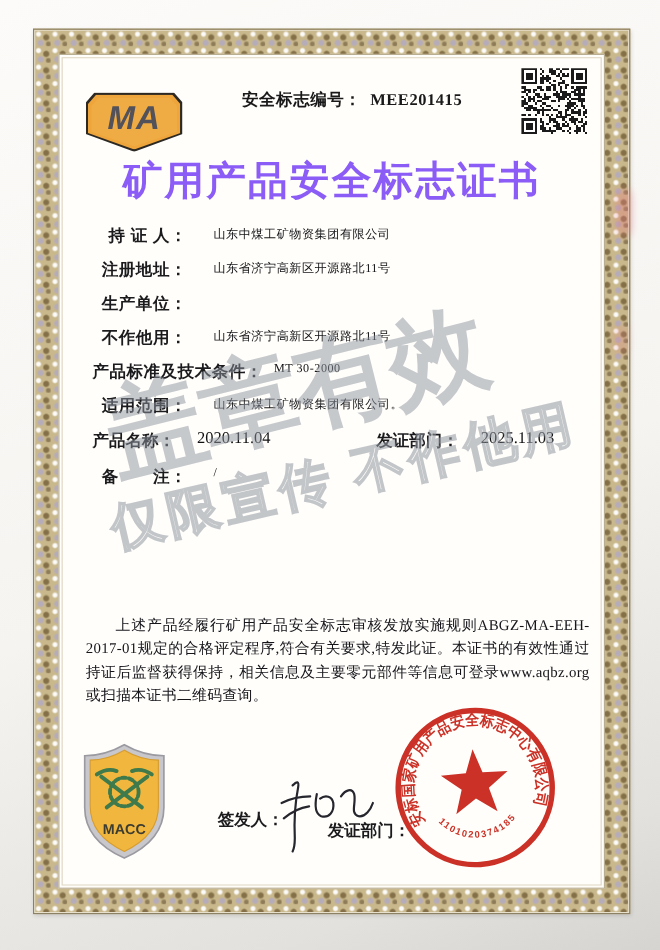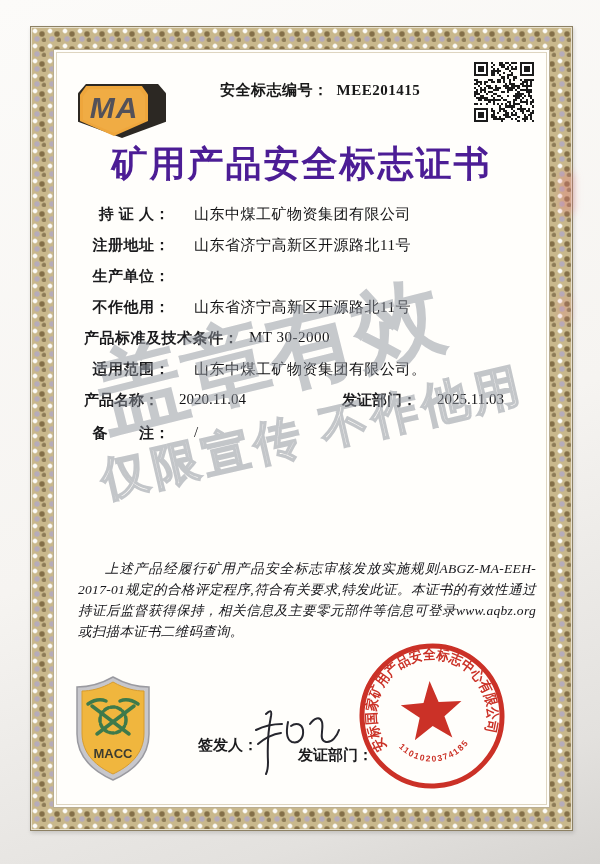--- a/index.html
+++ b/index.html
@@ -23,21 +23,21 @@
     box-shadow:0 0 0 1px #e7e0cd inset, 1px 2px 4px rgba(0,0,0,.15);
   }
   .inner{
     position:relative;width:100%;height:100%;box-sizing:border-box;
     background:#fffefb;
     border:1px solid #b9ad92;
     box-shadow:inset 0 0 0 2px #fffefb, inset 0 0 0 3px #ded5c0;
   }
   
   .ma-badge{
-    position:absolute;left:26px;top:36px;width:68px;height:50px;
+    position:absolute;left:26px;top:36px;width:84px;height:50px;
     background:#eea63c;
     clip-path:polygon(9% 0,91% 0,100% 17%,100% 70%,50% 100%,0 70%,0 17%);
     display:flex;align-items:center;justify-content:center;
   }
   .ma-badge::before{
     content:"";position:absolute;inset:3px;
     background:#f0ac44;
     clip-path:polygon(9% 0,91% 0,100% 17%,100% 70%,50% 100%,0 70%,0 17%);
   }
   .ma-badge-outline{
@@ -52,45 +52,45 @@
   }
   .cert-no{
     position:absolute;left:166px;top:31px;font-size:15px;font-weight:bold;color:#191919;
     font-family:"Liberation Serif",serif;letter-spacing:.5px;white-space:nowrap;
   }
   .cert-no .num{font-family:"Liberation Serif",serif;margin-left:8px;letter-spacing:.5px;}
   .qr{position:absolute;left:420px;top:12px;width:60px;height:60px;}
   
   .title{
     position:absolute;left:0;right:0;top:90px;text-align:center;
-    font-family:"Liberation Serif",serif;font-weight:900;font-size:36px;color:#4c1d95;
+    font-family:"Liberation Serif",serif;font-weight:900;font-size:36px;color:#8b5cf6;
     letter-spacing:2px;
   }
   
   .rows{position:absolute;left:30px;top:155px;right:14px;}
   .row{height:31px;display:flex;align-items:flex-start;white-space:nowrap;text-align:right;}
   .lbl{
     font-size:15px;font-weight:bold;color:#1b1b1d;width:86px;flex:0 0 auto;
     letter-spacing:.5px;
   }
   .row.wide .lbl{width:auto;}
   .val{
-    font-family:"Liberation Serif",serif;font-size:15px;color:#121214;
+    font-family:"Liberation Serif",serif;font-size:11px;color:#121214;
     margin-left:24px;letter-spacing:.5px;
   }
   .row.wide .val{margin-left:10px;}
   .daterow{height:33px;display:flex;align-items:flex-start;white-space:nowrap;}
   .daterow .lbl2{font-size:15px;font-weight:bold;color:#1b1b1d;}
   .daterow .dval{font-family:"Liberation Serif",serif;font-size:15px;color:#121214;margin-left:20px;}
   .daterow .spacer{width:96px;}
   
   .para{
     position:absolute;left:24px;right:13px;top:508px;
     font-family:"Liberation Serif",serif;font-size:13.5px;line-height:21px;color:#15151a;
-    text-indent:2em;text-align:justify;letter-spacing:.3px;font-style:italic;
+    text-indent:2em;text-align:justify;letter-spacing:.3px;
   }
   
   .wm1{
     position:absolute;left:44px;top:288px;z-index:6;pointer-events:none;
     font-family:"Liberation Serif",serif;font-weight:bold;font-size:90px;
     color:rgba(141,148,157,.50);transform:rotate(-14deg);transform-origin:left center;
     white-space:nowrap;letter-spacing:-2px;
   }
   .wm2{
     position:absolute;left:48px;top:400px;z-index:6;pointer-events:none;

